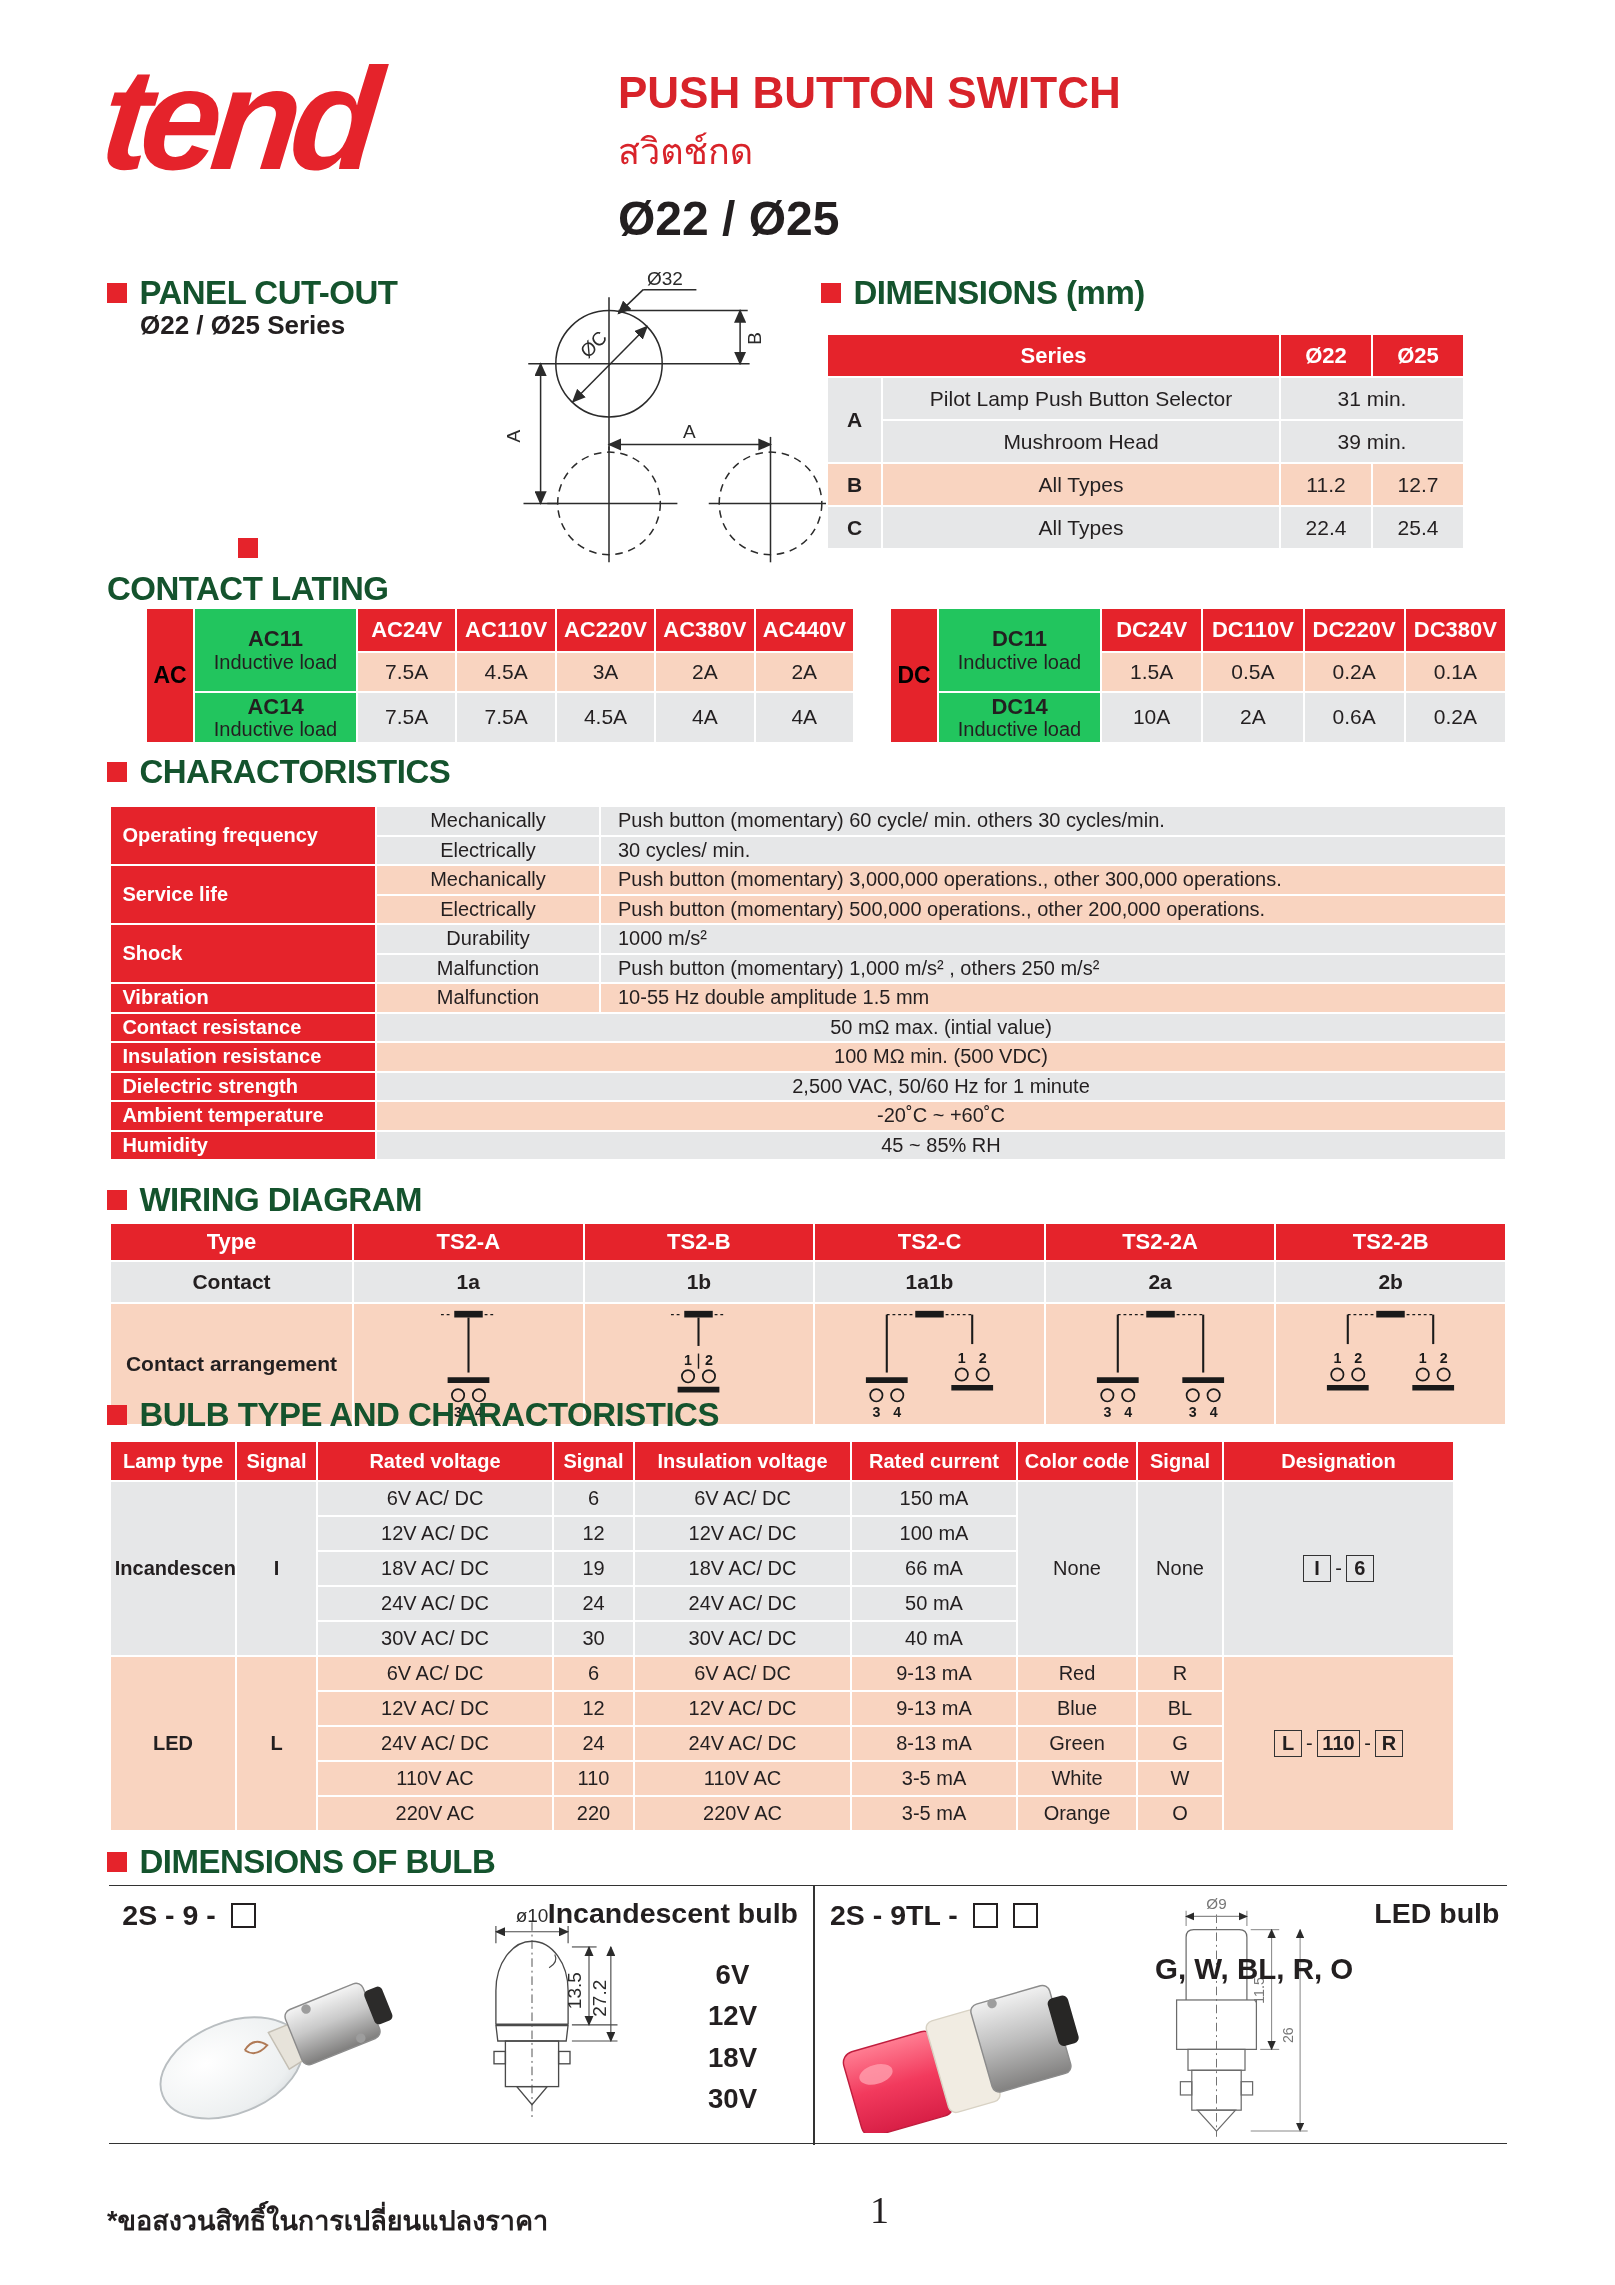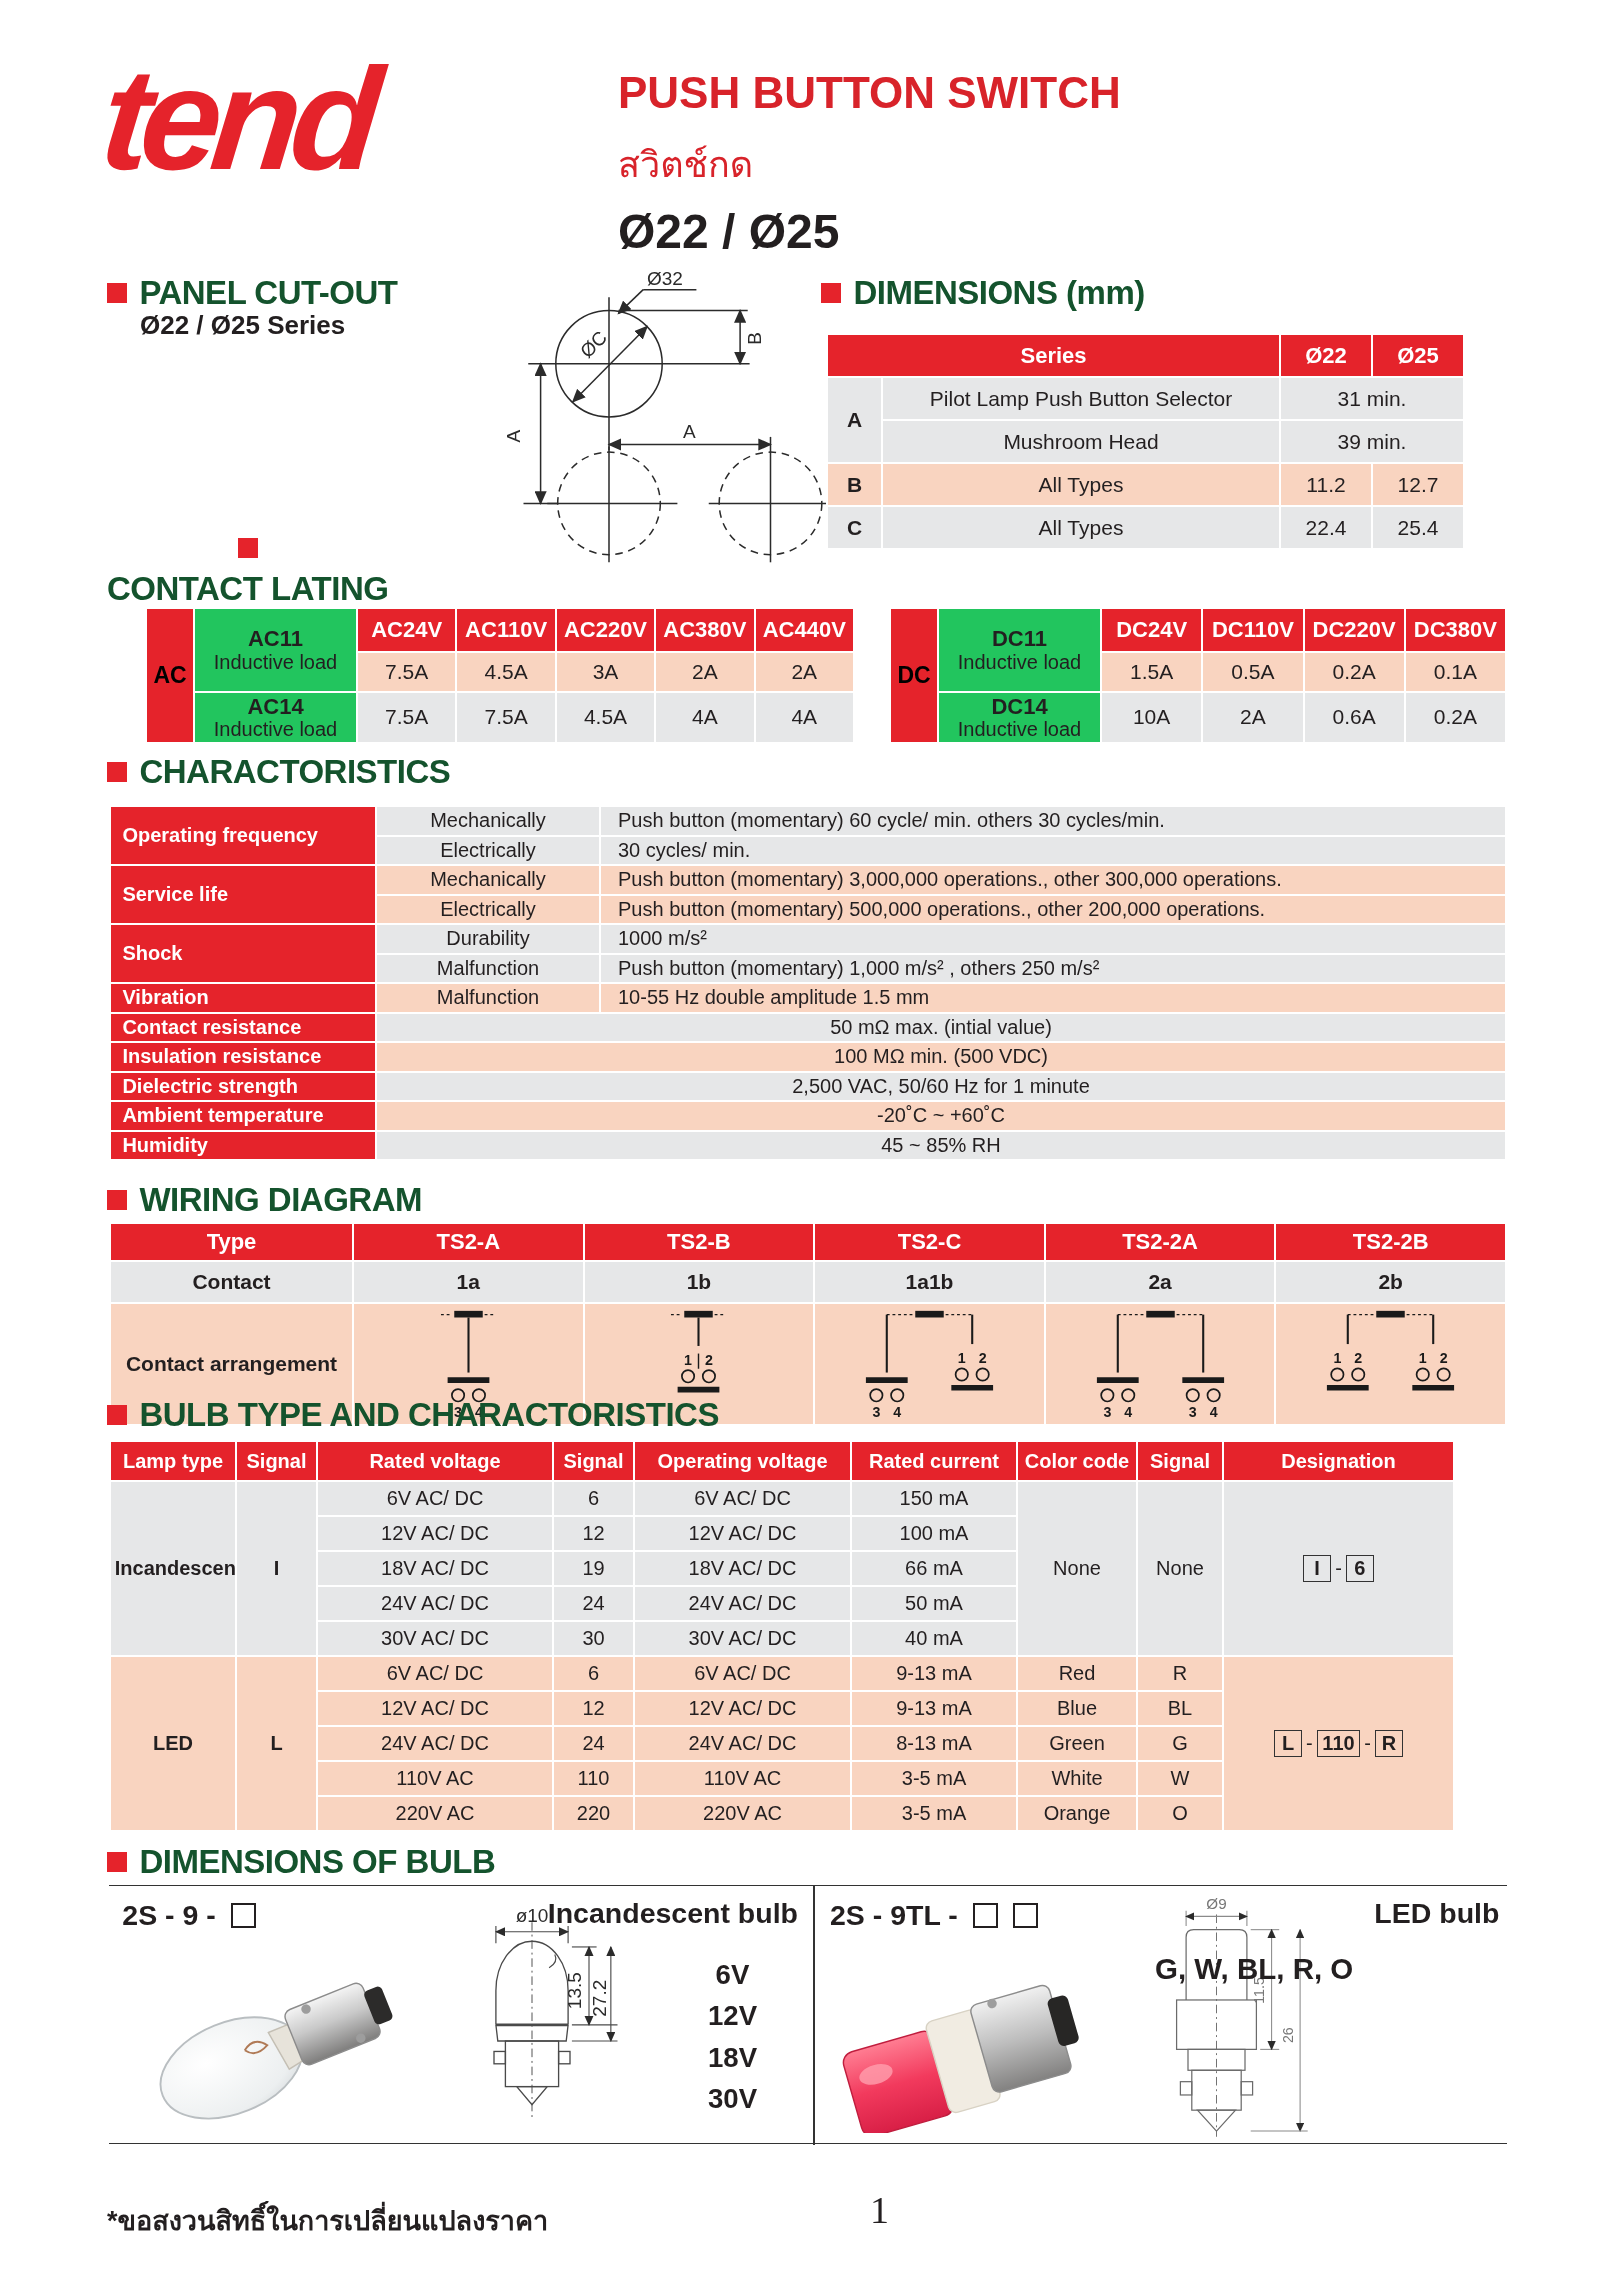--- a/index.html
+++ b/index.html
@@ -3,21 +3,21 @@
 <meta charset="utf-8">
 <style>
   * { margin:0; padding:0; box-sizing:border-box; }
   body { background:#888; font-family:"Liberation Sans","DejaVu Sans",sans-serif; }
   .page { position:relative; width:1616px; height:2286px; background:#ffffff; margin:0 auto; overflow:hidden; color:#231f20; }
 
   
   .logo { position:absolute; left:103px; top:36px; font-size:145px; font-weight:900; font-style:italic; color:#e5232b; letter-spacing:-9.5px; transform:skewX(-6deg); }
   .title-block { position:absolute; left:618px; top:68px; }
   .title-main { color:#d8232a; font-size:44px; font-weight:800; letter-spacing:0px; }
-  .title-thai { color:#d8232a; font-size:36px; margin-top:18px; }
+  .title-thai { color:#d8232a; font-size:36px; margin-top:5px; }
   .title-series { color:#231f20; font-size:48px; font-weight:700; margin-top:11.4px; }
 
   
   .sec-h { position:absolute; display:flex; align-items:center; gap:12.4px; }
   .sec-h .sq { width:20px; height:20px; background:#e5232b; flex:0 0 auto; }
   .sec-h .t { font-size:33px; font-weight:800; color:#14532d; letter-spacing:-0.5px; }
   .sub-h { position:absolute; font-size:26px; font-weight:800; color:#231f20; }
 
   
   table { border-collapse:collapse; table-layout:fixed; }
@@ -456,21 +456,21 @@
         <col style="width:120px">
         <col style="width:86px">
         <col>
     </colgroup>
     <tbody>
         <tr>
       <td class="red-h" style="height:40px">Lamp type</td>
       <td class="red-h">Signal</td>
       <td class="red-h">Rated voltage</td>
       <td class="red-h">Signal</td>
-      <td class="red-h">Operating voltage</td>
+      <td class="red-h">Insulation voltage</td>
       <td class="red-h">Rated current</td>
       <td class="red-h">Color code</td>
       <td class="red-h">Signal</td>
       <td class="red-h">Designation</td>
     </tr>
     <tr class="t-gray">
       <td class="bold" rowspan="5">Incandescent</td>
       <td class="bold" rowspan="5">I</td>
       <td>6V AC/ DC</td>
       <td>6</td>

